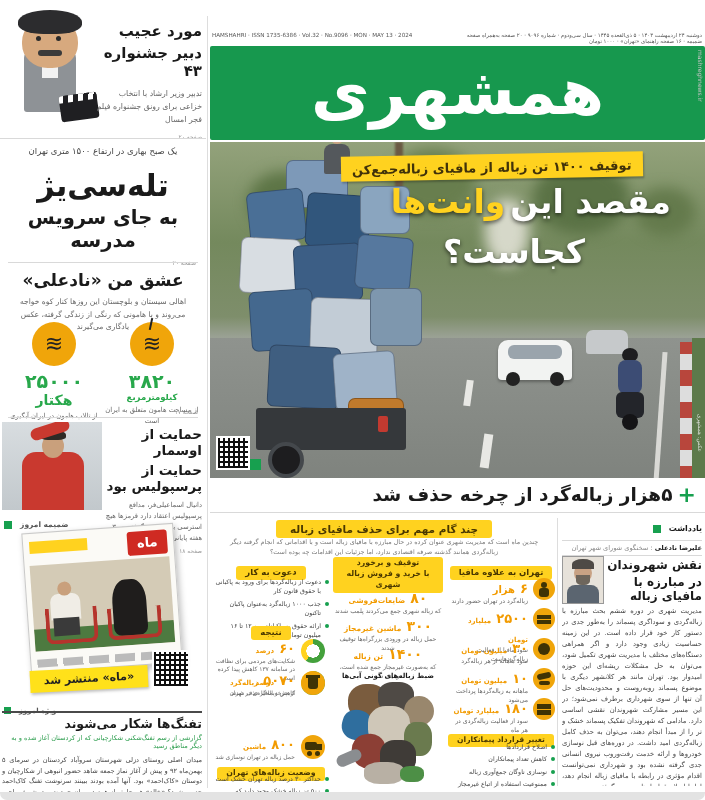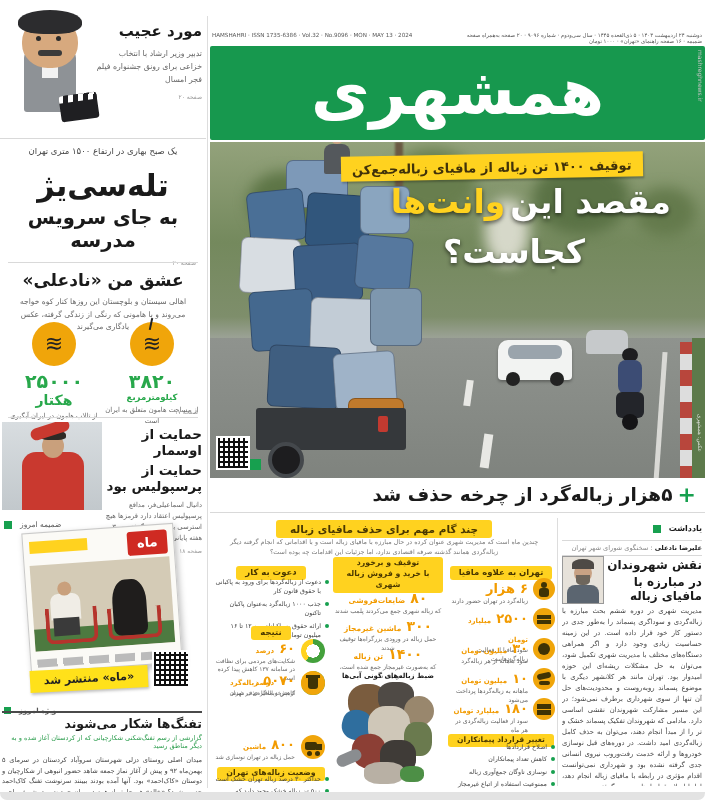--- a/index.html
+++ b/index.html
@@ -43,20 +43,21 @@
       <div class="abs" style="left:12px;top:-6px;width:64px;height:24px;background:#2c2c2e;border-radius:50% 50% 40% 40%"></div>
       <div class="abs" style="left:30px;top:20px;width:5px;height:5px;background:#2a2a2a;border-radius:50%"></div>
       <div class="abs" style="left:50px;top:20px;width:5px;height:5px;background:#2a2a2a;border-radius:50%"></div>
       <div class="abs" style="left:32px;top:34px;width:24px;height:6px;background:#3a3a3a;border-radius:3px"></div>
       <div class="abs" style="left:54px;top:78px;width:38px;height:26px;background:#1f1f22;border-radius:3px;transform:rotate(-8deg)">
         <div style="height:7px;background:repeating-linear-gradient(100deg,#fff 0 5px,#1f1f22 5px 10px);border-radius:3px 3px 0 0"></div>
       </div>
     </div>
     <div class="abs r" style="left:96px;top:8px;width:106px">
       <div class="b" style="font-size:15px">مورد عجیب</div>
+      <div class="b" style="font-size:15px;margin-top:4px">دبیر جشنواره ۴۳</div>
       <div class="gray" style="font-size:7.8px;line-height:1.65;margin-top:8px">تدبیر وزیر ارشاد با انتخاب خزاعی برای رونق جشنواره فیلم فجر امسال</div>
       <div style="font-size:6px;color:#999;margin-top:6px">صفحه ۲۰</div>
     </div>
   </div>
   <div class="abs hr" style="left:0;top:138px;width:206px"></div>
 
   <div class="abs c" style="left:2px;top:146px;width:202px">
     <div style="font-size:8.5px;color:#444">یک صبح بهاری در ارتفاع ۱۵۰۰ متری تهران</div>
     <div class="b" style="font-size:30px;margin-top:12px">تله‌سی‌یژ</div>
     <div class="b" style="font-size:19.5px;margin-top:3px">به جای سرویس مدرسه</div>
@@ -98,21 +99,21 @@
   </div>
   <div class="abs r" style="left:104px;top:426px;width:98px">
     <div class="b" style="font-size:13.5px">حمایت از اوسمار</div>
     <div class="b" style="font-size:13.5px;margin-top:4px">حمایت از پرسپولیس بود</div>
     <div class="gray" style="font-size:6.8px;line-height:1.6;margin-top:6px">دانیال اسماعیلی‌فر، مدافع پرسپولیس اعتقاد دارد قرمزها هیچ استرسی برای نتیجه گرفتن در ۳ هفته پایانی ندارند</div>
     <div style="font-size:5.8px;color:#999;margin-top:4px">صفحه ۱۸</div>
   </div>
 
   <div class="abs" style="left:0;top:514px;width:206px">
     <div class="r" style="padding-left:4px;text-align:left">
-      <span style="font-size:7.5px;color:#555;font-weight:normal;vertical-align:middle">ضمیمه امروز</span>
+      <span style="font-size:7.5px;color:#555;font-weight:bold;vertical-align:middle">ضمیمه امروز</span>
       <span class="gsq" style="margin-right:3px"></span>
     </div>
   </div>
   <div class="abs" style="left:26px;top:528px;width:150px;height:138px;background:#fbfaf6;border:1px solid #c9c9c9;box-shadow:2px 3px 6px rgba(0,0,0,.25);transform:rotate(-4deg)">
     <div class="abs" style="right:6px;top:5px;width:40px;height:24px;background:#cf2a22;border-radius:3px">
       <div class="c" style="color:#fff;font-weight:bold;font-size:13px;line-height:24px">ماه</div>
     </div>
     <div class="abs" style="left:6px;top:8px;width:58px;height:12px;background:#ffd21f"></div>
     <div class="abs" style="left:5px;top:32px;width:140px;height:86px;background:#d4cbb6;overflow:hidden">
       <div class="abs" style="left:0;bottom:0;width:140px;height:22px;background:#4d7a40"></div>
@@ -263,21 +264,21 @@
     <div class="c"><span class="ribbon">تهران به علاوه مافیا</span></div>
   </div>
 
   <div class="abs" style="left:447px;top:578px;width:108px;height:26px">
     <div class="oc" style="right:0;top:0;width:22px;height:22px">
         <div class="abs" style="left:8px;top:4px;width:6px;height:6px;background:#3f3305;border-radius:50%"></div>
         <div class="abs" style="left:6px;top:10px;width:10px;height:9px;background:#3f3305;border-radius:3px"></div>
       </div>
     <div class="abs r" style="right:27px;top:0;width:80px">
       <span class="num" style="font-size:13px">۶</span>
-      <span class="num" style="font-size:13px">هزار</span>
+      <span class="num" style="font-size:10px">هزار</span>
       <div class="cap" style="font-size:6.2px;line-height:1.4">زباله‌گرد در تهران حضور دارند</div>
     </div>
   </div>
   <div class="abs" style="left:447px;top:608px;width:108px;height:26px">
     <div class="oc" style="right:0;top:0;width:22px;height:22px">
         <div class="abs" style="left:4px;top:7px;width:14px;height:4px;background:#3f3305"></div>
         <div class="abs" style="left:4px;top:12px;width:14px;height:4px;background:#3f3305"></div>
       </div>
     <div class="abs r" style="right:27px;top:0;width:80px">
       <span class="num" style="font-size:13px">۲۵۰۰</span>

